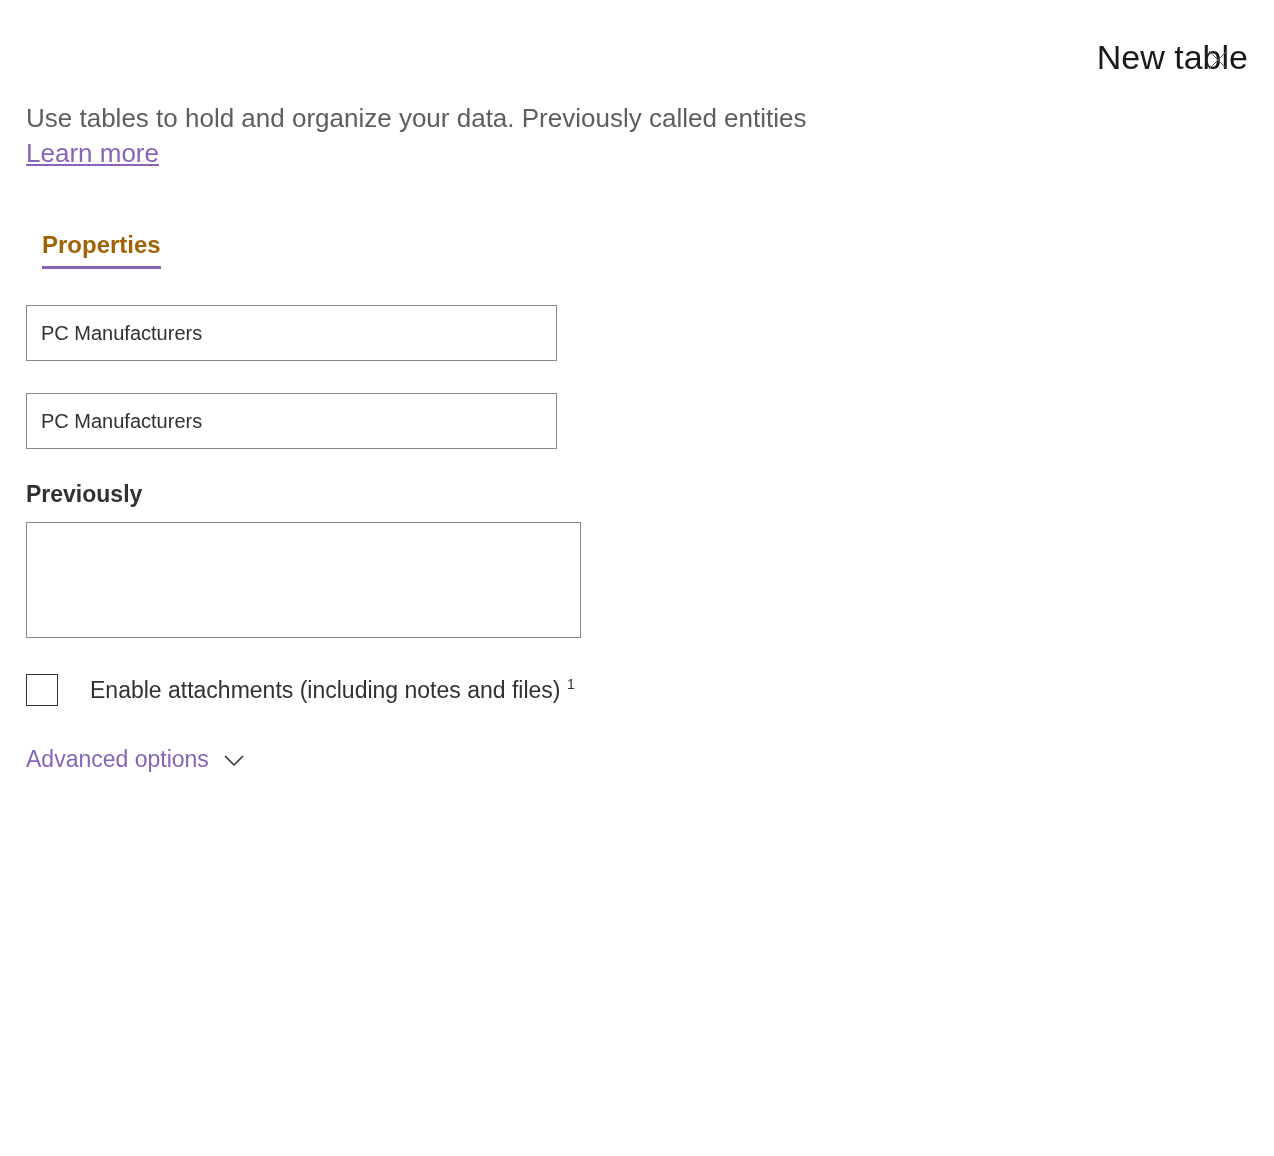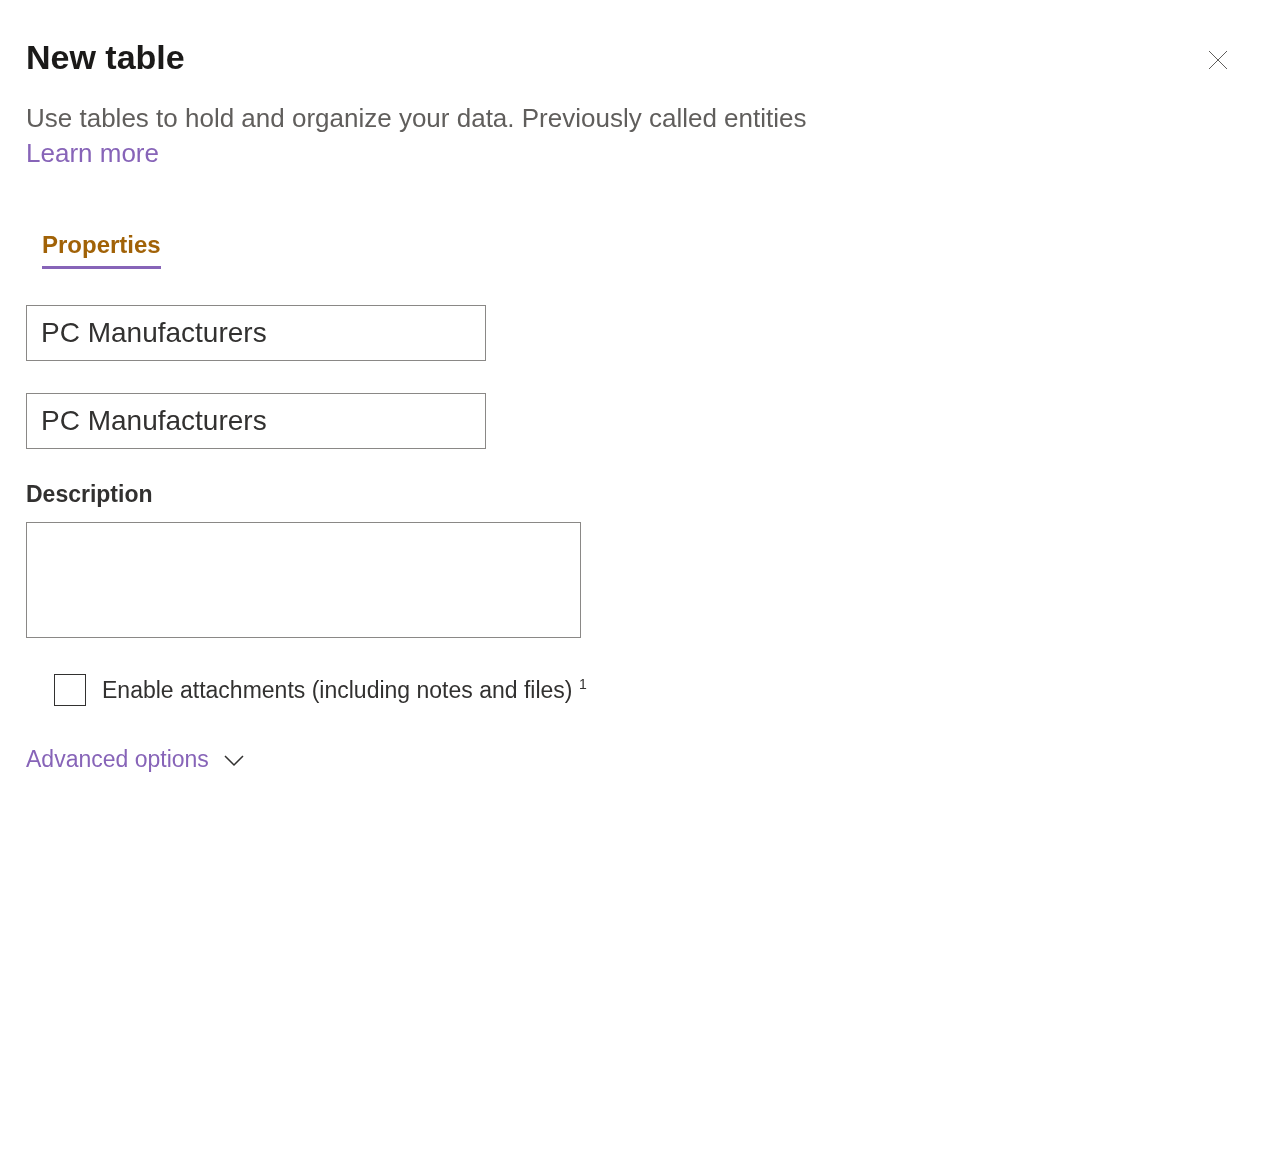--- a/index.html
+++ b/index.html
@@ -28,35 +28,37 @@
       display: flex;
       align-items: center;
       justify-content: center;
     }
     .close-btn svg {
       width: 24px;
       height: 24px;
     }
     .panel-title {
       font-size: 34px;
-      font-weight: 700;
+      font-weight: 400;
       color: #1b1a19;
       margin-bottom: 14px;
+      text-align: right;
     }
     .panel-subtitle {
       font-size: 26px;
       font-weight: 400;
       color: #605e5c;
       line-height: 1.35;
       margin-bottom: 2px;
       margin-top: 24px;
     }
     .learn-more {
       font-size: 26px;
       color: #8764b8;
+      text-decoration: underline;
       cursor: pointer;
       display: inline-block;
     }
     .tabs {
       display: flex;
       gap: 52px;
       margin-top: 62px;
       margin-bottom: 36px;
       padding-left: 16px;
     }
@@ -89,47 +91,46 @@
       font-weight: 600;
       color: #323130;
       display: block;
       margin-bottom: 14px;
     }
     .required-mark {
       color: #a4262c;
       margin-left: 4px;
     }
     .text-input {
-      width: 460px;
+      width: 531px;
       height: 56px;
       border: 1px solid #8a8886;
       padding: 0 14px;
-      font-size: 28px;
+      font-size: 20px;
       font-family: inherit;
       color: #323130;
       background: #ffffff;
     }
     .textarea-input {
       width: 555px;
       height: 116px;
       border: 1px solid #8a8886;
       padding: 12px 14px;
       font-size: 23px;
       font-family: inherit;
       color: #323130;
       background: #ffffff;
       resize: none;
     }
     .checkbox-row {
       display: flex;
       align-items: center;
-      gap: 16px;
+      gap: 32px;
       margin-top: 30px;
       margin-bottom: 40px;
-      margin-left: 28px;
     }
     .checkbox {
       width: 32px;
       height: 32px;
       border: 1px solid #323130;
       background: #ffffff;
       cursor: pointer;
       flex-shrink: 0;
       appearance: none;
     }
@@ -180,21 +181,21 @@
 
 <div class="form-group">
   <input type="text" class="text-input" value="PC Manufacturers" style="">
 </div>
 
 <div class="form-group">
   <input type="text" class="text-input" value="PC Manufacturers" style="">
 </div>
 
 <div class="form-group">
-  <label class="form-label">Description</label>
+  <label class="form-label">Previously</label>
   <textarea class="textarea-input" style=""></textarea>
 </div>
 
 <div class="checkbox-row">
   <input type="checkbox" class="checkbox" style="">
   <label class="checkbox-label">
     <span>Enable attachments (including notes and files)</span> <sup>1</sup>
   </label>
 </div>
 

